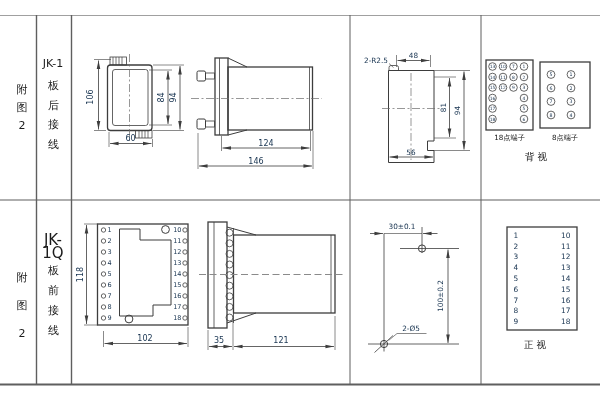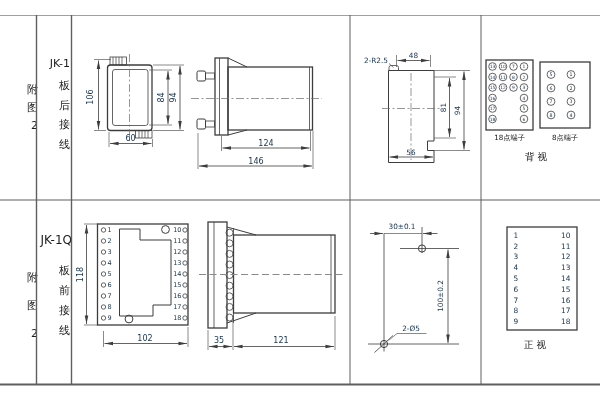--- a/index.html
+++ b/index.html
@@ -1,19 +1,19 @@
 <!DOCTYPE html>
 <html><head>
 <meta charset="utf-8">
 <style>
   html,body{margin:0;padding:0;background:#fff;}
   .stage{position:relative;width:600px;height:400px;background:#ffffff;overflow:hidden;
          font-family:"DejaVu Sans",sans-serif;}
   svg{position:absolute;left:0;top:0;}
-  .vlabel{position:absolute;text-align:right;white-space:pre-line;color:#1c1c1c;
+  .vlabel{position:absolute;text-align:center;white-space:pre-line;color:#1c1c1c;
           font-family:"DejaVu Sans",sans-serif;}
   .ln{stroke:#3d3d3d;fill:none;stroke-width:1;}
   .ln2{stroke:#3d3d3d;fill:none;stroke-width:1.3;}
   .thin{stroke-width:0.8;}
   .dim{stroke:#3d3d3d;stroke-width:0.8;fill:none;}
   .ext{stroke:#4a4a4a;stroke-width:0.65;fill:none;}
   .cl{stroke:#6a6a6a;stroke-width:0.7;fill:none;stroke-dasharray:8 2.5 2 2.5;}
   .dash{stroke:#8a8a8a;stroke-width:1.1;fill:none;stroke-dasharray:7 3.5;}
   .grid{stroke:#5f5f5f;}
   .gridlight{stroke:#a0a0a0;}
@@ -33,21 +33,21 @@
 图
 2</div>
   <div class="vlabel" style="left:36px;top:57px;width:34px;font-size:11px;line-height:13px;">JK-1</div>
   <div class="vlabel" style="left:37px;top:76px;width:33px;font-size:11px;line-height:19.5px;">板
 后
 接
 线</div>
   <div class="vlabel" style="left:6px;top:264px;width:32px;font-size:11px;line-height:28px;">附
 图
 2</div>
-  <div class="vlabel" style="left:34px;top:234px;width:38px;font-size:12px;line-height:13px;">JK-1Q</div>
+  <div class="vlabel" style="left:34px;top:234px;width:38px;font-size:15px;line-height:13px;">JK-1Q</div>
   <div class="vlabel" style="left:37px;top:261px;width:33px;font-size:11px;line-height:20px;">板
 前
 接
 线</div>
 
   <svg width="600" height="400" viewBox="0 0 600 400">
     <defs>
       <marker id="arr" viewBox="0 0 10 10" refX="9.5" refY="5" markerWidth="9" markerHeight="9" orient="auto-start-reverse" markerUnits="userSpaceOnUse">
         <path d="M0,3 L9.5,5 L0,7 Z" fill="#3d3d3d"></path>
       </marker>

